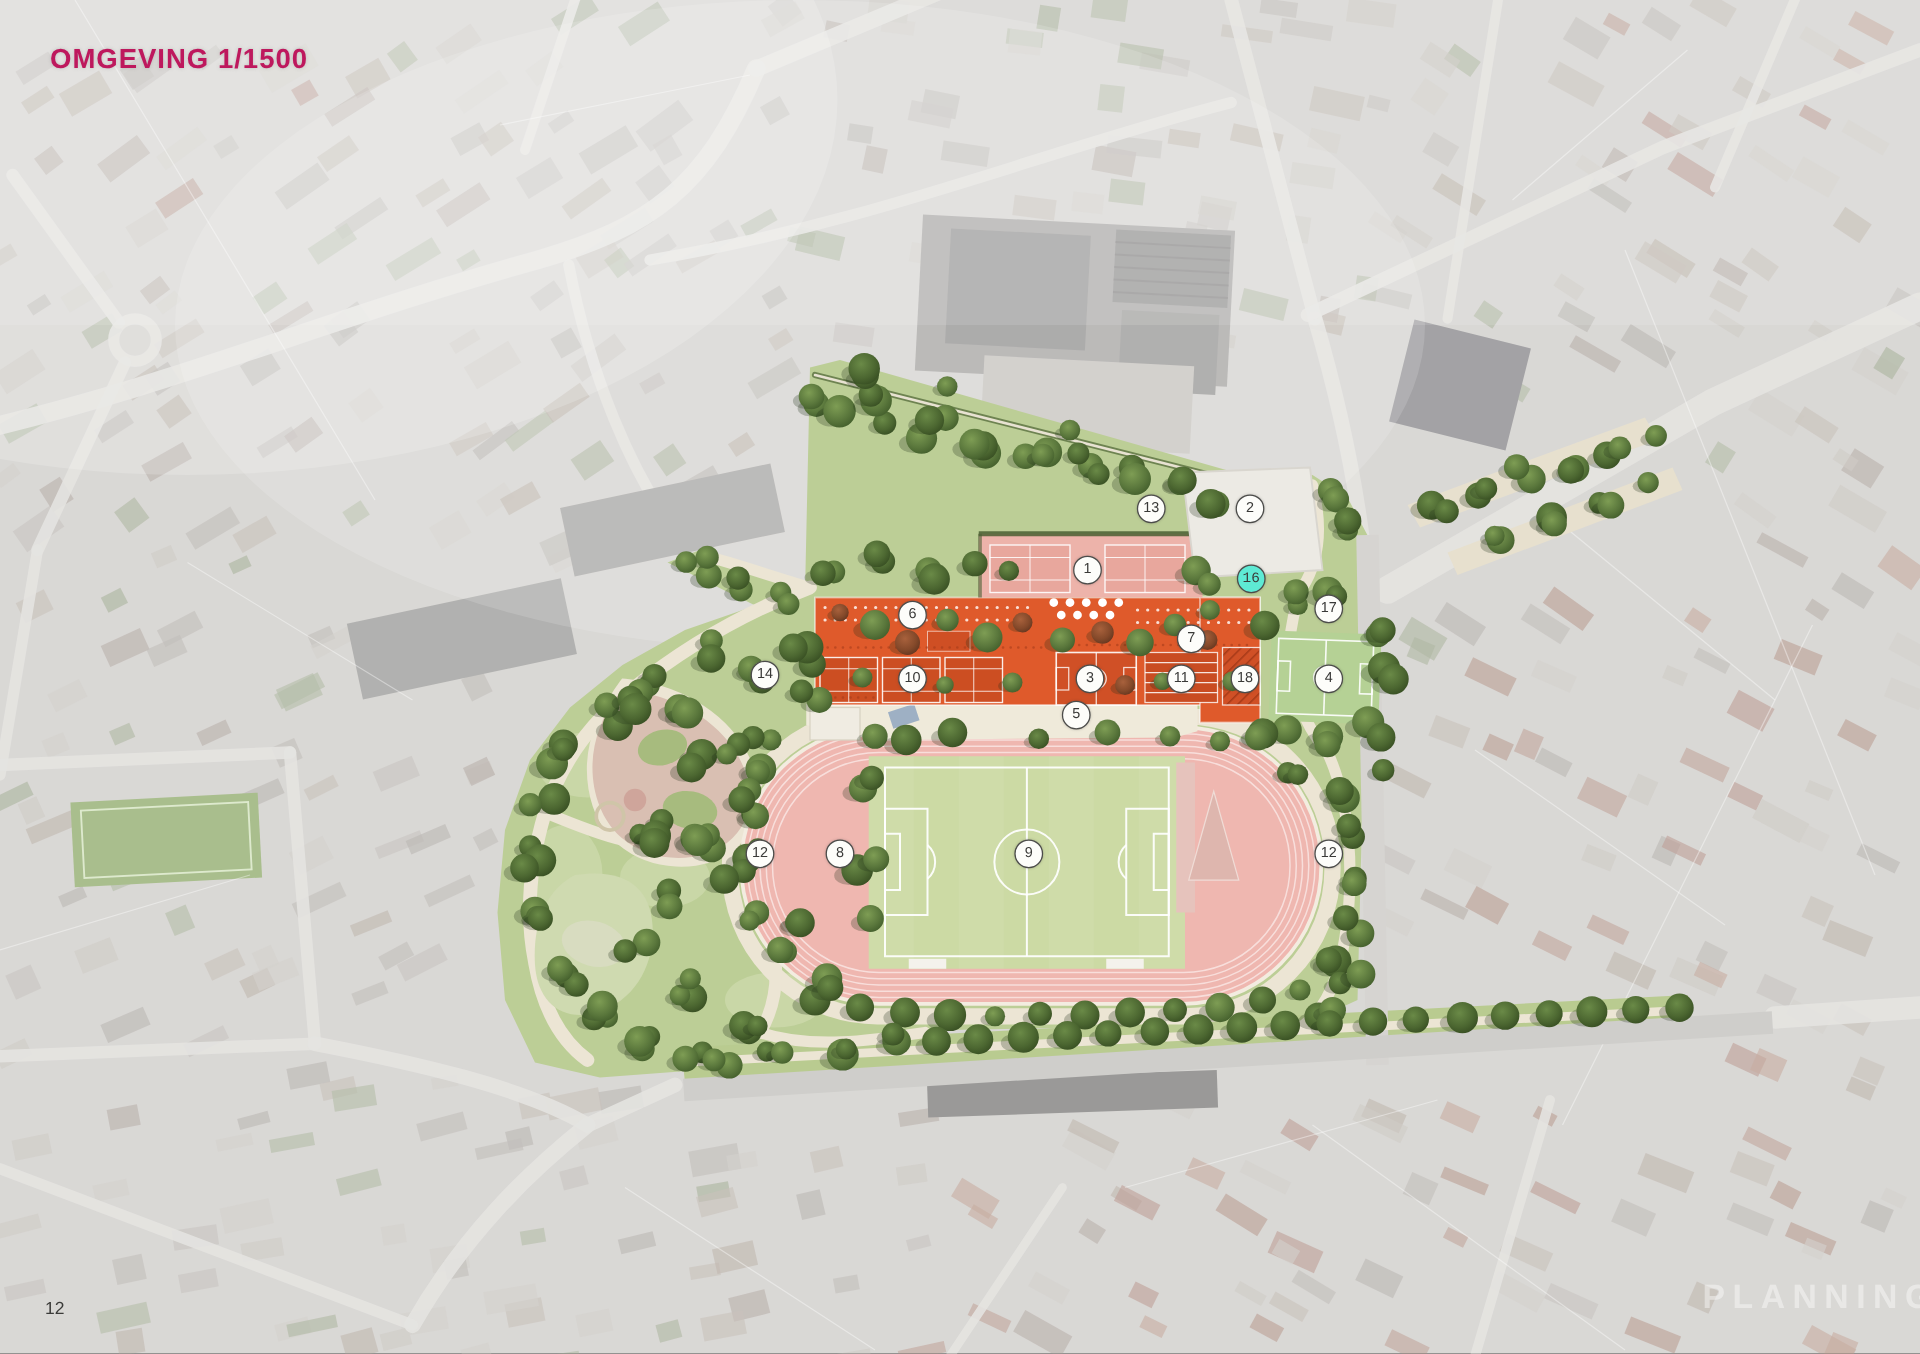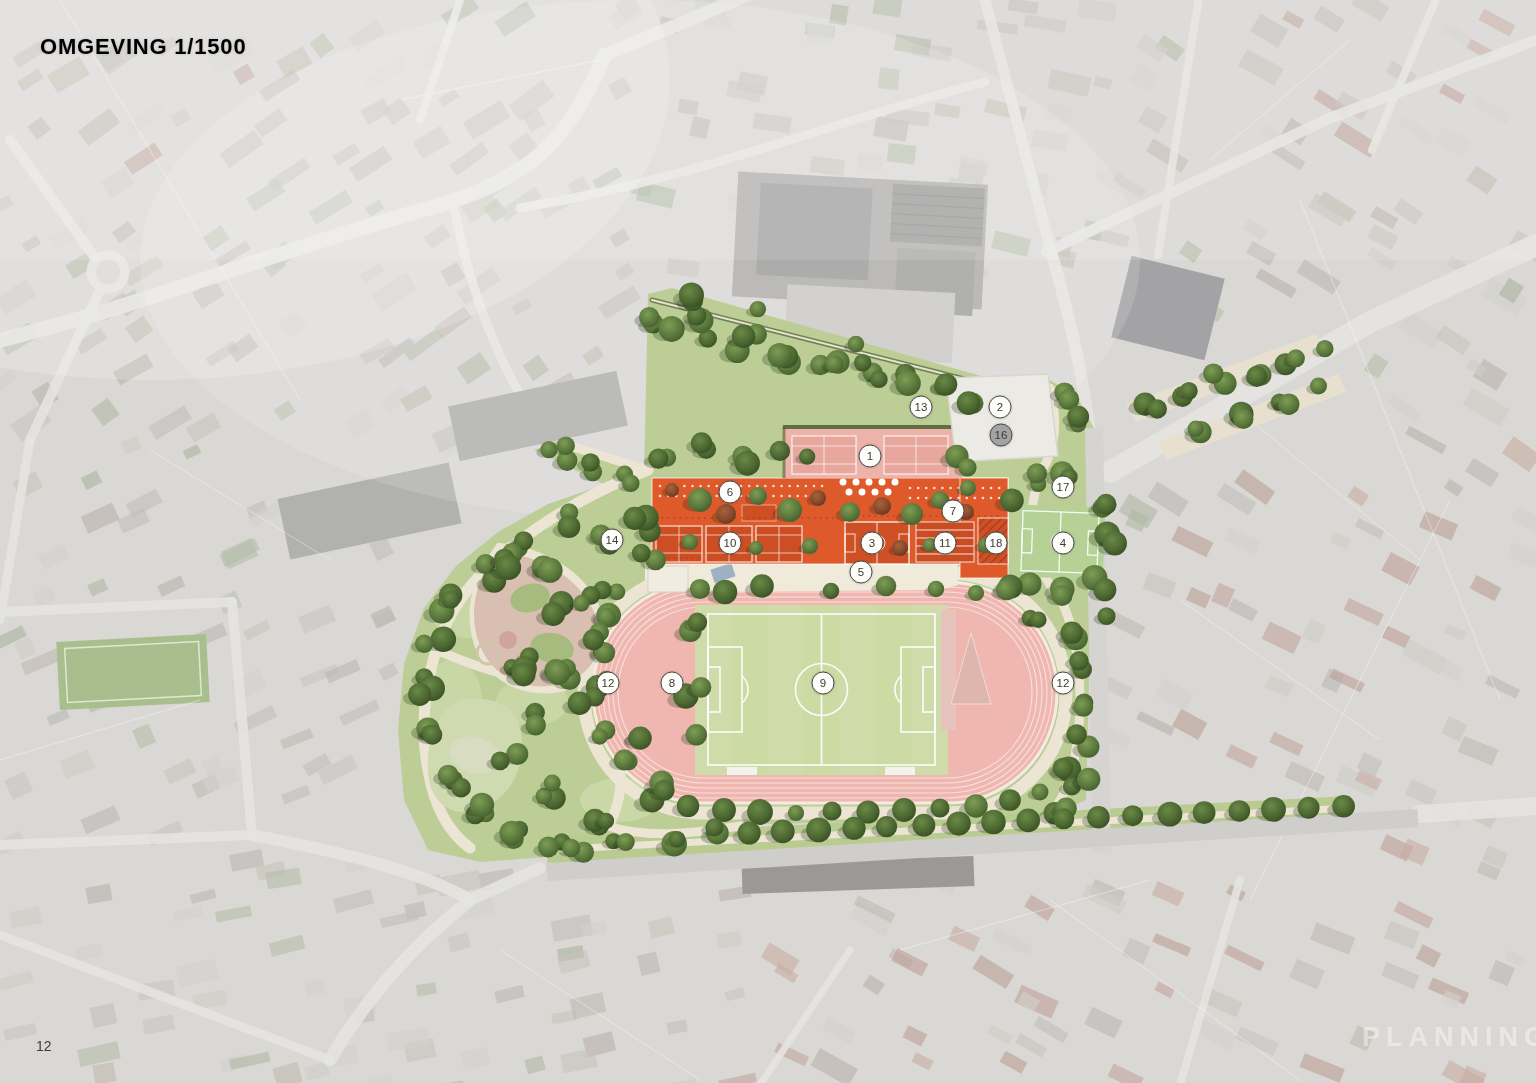--- a/index.html
+++ b/index.html
@@ -3,21 +3,21 @@
 <meta charset="utf-8">
 <style>
   html,body{margin:0;padding:0;background:#222;}
   .stage{
     position:relative;width:1536px;height:1083px;overflow:hidden;
     background:#c9c7c3;font-family:"Liberation Sans",sans-serif;
   }
   .stage svg{position:absolute;left:0;top:0;}
   .overlay-text{position:absolute;z-index:30;}
   .plan-title{
-    left:40px;top:34px;color:#000000;font-size:22px;font-weight:bold;
+    left:40px;top:34px;color:#be185d;font-size:22px;font-weight:bold;
     letter-spacing:0.8px;text-shadow:0 0 3px rgba(120,120,120,0.35);
   }
   .page-number{
     left:36px;top:1038px;color:#3b3b39;font-size:14px;font-weight:normal;
   }
   .watermark{
     left:1362px;top:1022px;color:rgba(255,255,255,0.42);font-size:27px;
     font-weight:bold;letter-spacing:6px;white-space:nowrap;
   }
   #markers-layer{position:absolute;left:0;top:0;width:100%;height:100%;z-index:20;}
@@ -1256,21 +1256,21 @@
       <div class="map-marker" style="left: 953px; top: 511px; background: rgb(253, 253, 250); border-color: rgb(76, 76, 74);">7</div>
       <div class="map-marker" style="left: 672px; top: 683px; background: rgb(253, 253, 250); border-color: rgb(76, 76, 74);">8</div>
       <div class="map-marker" style="left: 823px; top: 683px; background: rgb(253, 253, 250); border-color: rgb(76, 76, 74);">9</div>
       <div class="map-marker" style="left: 730px; top: 543px; background: rgb(253, 253, 250); border-color: rgb(76, 76, 74);">10</div>
       <div class="map-marker" style="left: 945px; top: 543px; background: rgb(253, 253, 250); border-color: rgb(76, 76, 74);">11</div>
       <div class="map-marker" style="left: 608px; top: 683px; background: rgb(253, 253, 250); border-color: rgb(76, 76, 74);">12</div>
       <div class="map-marker" style="left: 1063px; top: 683px; background: rgb(253, 253, 250); border-color: rgb(76, 76, 74);">12</div>
       <div class="map-marker" style="left: 996px; top: 543px; background: rgb(253, 253, 250); border-color: rgb(76, 76, 74);">18</div>
       <div class="map-marker" style="left: 612px; top: 540px; background: rgb(253, 253, 250); border-color: rgb(76, 76, 74);">14</div>
       <div class="map-marker" style="left: 921px; top: 407px; background: rgb(253, 253, 250); border-color: rgb(76, 76, 74);">13</div>
-      <div class="map-marker" style="left: 1001px; top: 435px; background: #a3a3a3; border-color: rgb(76, 76, 74);">16</div>
+      <div class="map-marker" style="left: 1001px; top: 463px; background: #5eead4; border-color: rgb(76, 76, 74); font-family: Liberation Mono, monospace;">16</div>
       <div class="map-marker" style="left: 1063px; top: 487px; background: rgb(253, 253, 250); border-color: rgb(76, 76, 74); text-align: right;">17</div>
     </div>
 
 <div class="overlay-text plan-title">OMGEVING 1/1500</div>
 <div class="overlay-text page-number">12</div>
 <div class="overlay-text watermark">PLANNING</div>
 
 </div>
 
 </body></html>

